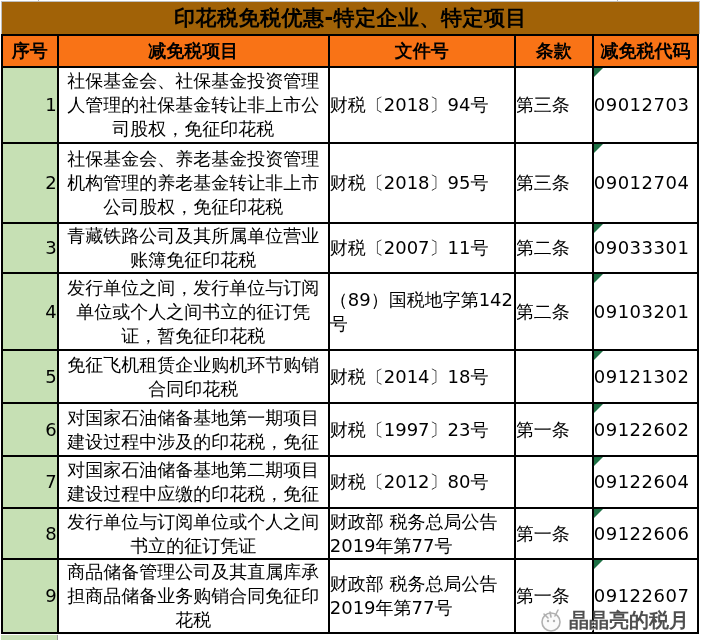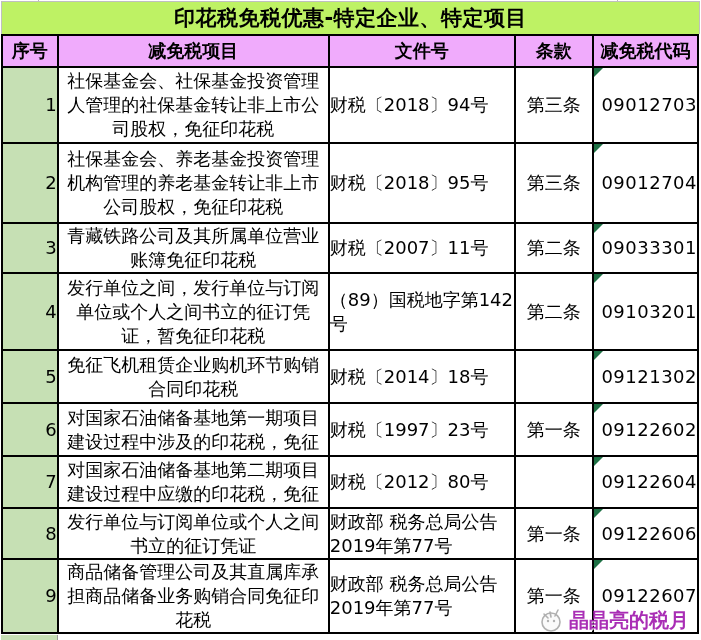--- a/index.html
+++ b/index.html
@@ -11,21 +11,21 @@
   }
   
   .tick{position:absolute;top:0;width:1px;height:3px;background:#b7b7b7;}
   .tick-left{left:38px;}
   .tick-right{left:617px;}
 
   
   .title-cell{
     position:absolute;left:1px;top:1px;width:697px;height:32px;
     border:1px solid #bfbfbf;border-bottom:none;
-    background:#bef264;
+    background:#a16207;
     display:flex;align-items:center;justify-content:center;
     font-size:21px;font-weight:bold;letter-spacing:0.5px;
   }
 
   table.grid{
     position:absolute;left:1px;top:34px;
     border-collapse:collapse;table-layout:fixed;
     width:698px;
     border:2px solid #000;
   }
@@ -35,32 +35,32 @@
     font-size:18px;line-height:24px;
     overflow:hidden;
   }
   col.c-no{width:55px;}
   col.c-item{width:268px;}
   col.c-doc{width:184px;}
   col.c-clause{width:77px;}
   col.c-code{width:104px;}
 
   thead th{
-    background:#f0abfc;
+    background:#f97316;
     font-size:19px;font-weight:bold;text-align:center;
     height:30px;
   }
   td.no{
     background:#C6E0B4;text-align:right;padding-right:6px;
   }
   td.item{text-align:center;padding:1px 2px 1px 6px;}
   td.doc{text-align:left;padding:1px 4px 1px 8px;}
-  td.clause{text-align:center;padding-left:5px;}
+  td.clause{text-align:left;padding-left:5px;border-radius:17px;}
   td.code{
-    position:relative;text-align:right;padding-left:8px;
+    position:relative;text-align:left;padding-left:8px;
     font-size:19px;letter-spacing:0.5px;margin-top:12px;
   }
   .tri{
     position:absolute;top:0;left:0;width:0;height:0;
     border-top:9px solid #1E7145;border-right:9px solid transparent;
   }
   tr.h-r1{height:76px;} tr.h-r2{height:80px;} tr.h-r3{height:49px;}
   tr.h-r4{height:77px;} tr.h-r5{height:53px;} tr.h-r6{height:53px;}
   tr.h-r7{height:52px;} tr.h-r8{height:51px;} tr.h-r9{height:72px;}
 
@@ -71,21 +71,21 @@
   }
   .partial-row .pg{
     position:absolute;left:0;top:0;width:56px;height:5px;
     background:#C6E0B4;border-right:1px solid #9a9a9a;
   }
 
   
   .watermark{
     position:absolute;left:538px;top:603px;height:34px;
     display:flex;align-items:center;gap:5px;
-    color:#a21caf;font-size:20px;font-weight:bold;
+    color:#404040;font-size:20px;font-weight:bold;
     text-shadow:1px 1px 0 #ffffff;
     opacity:0.92;pointer-events:none;white-space:nowrap;
   }
   .watermark svg{flex:0 0 auto;}
 </style>
 </head>
 <body>
 
 <div>
 

